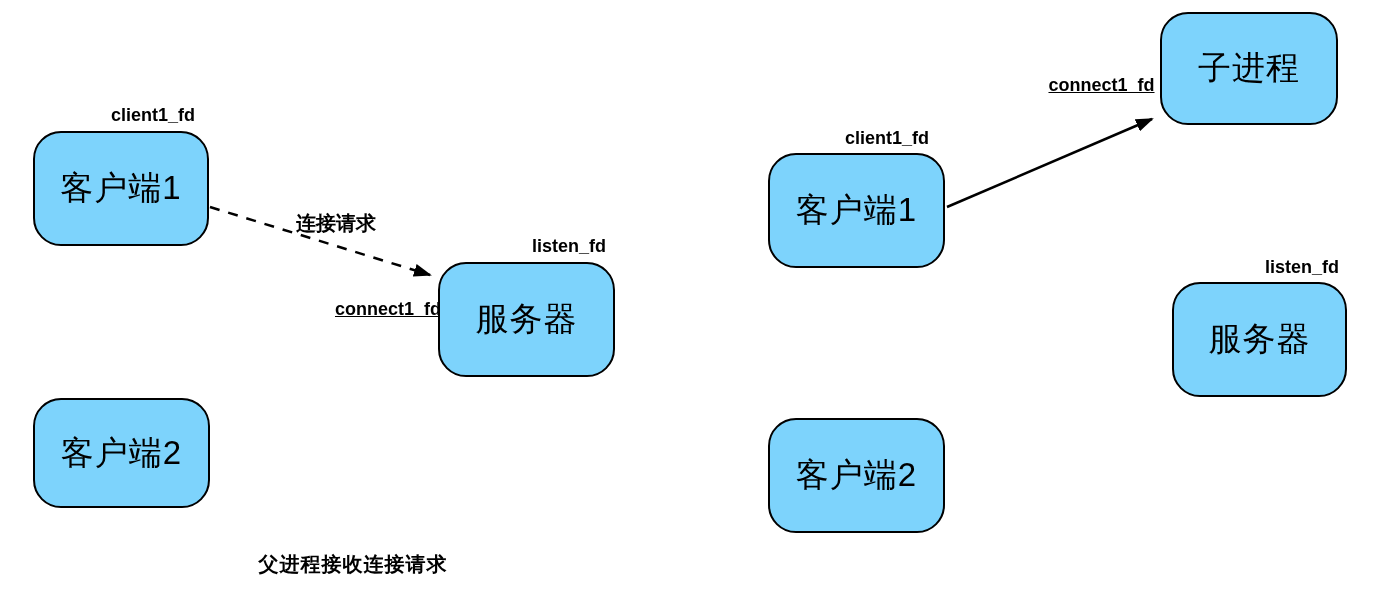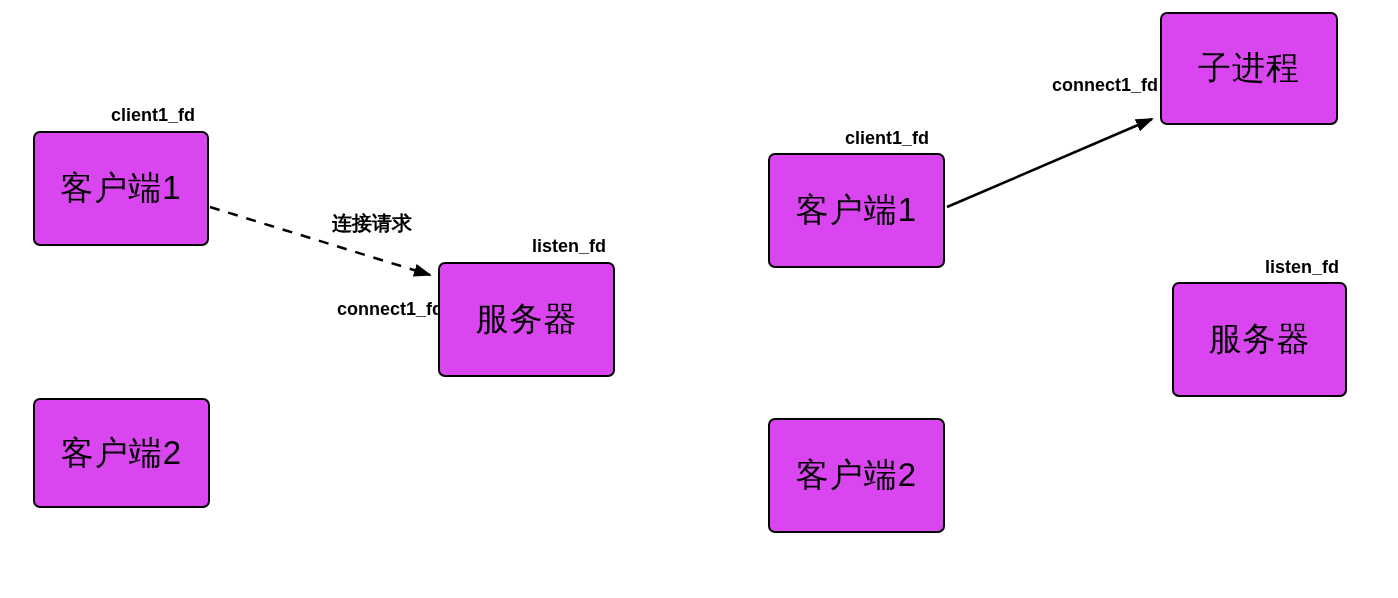--- a/index.html
+++ b/index.html
@@ -21,53 +21,52 @@
     left: 0;
     top: 0;
     width: 1398px;
     height: 598px;
     pointer-events: none;
   }
   .node {
     position: absolute;
     box-sizing: border-box;
     border: 2.5px solid #000000;
-    border-radius: 7px;
-    background: #d946ef;
+    border-radius: 28px;
+    background: #7dd3fc;
     display: flex;
     align-items: center;
     justify-content: center;
     font-size: 33px;
     font-weight: 400;
     letter-spacing: 1px;
     white-space: nowrap;
   }
   .fd-label {
     position: absolute;
     font-size: 18px;
     font-weight: 700;
     white-space: nowrap;
   }
   .edge-label {
     position: absolute;
     font-size: 20px;
     font-weight: 700;
     white-space: nowrap;
-    margin-left: 36px;
   }
   .caption {
     position: absolute;
     font-size: 20px;
     font-weight: 700;
     letter-spacing: 1px;
     white-space: nowrap;
     text-align: center;
   }
   .center { text-align: right; }
-  .right-align { text-align: right; }
+  .right-align { text-align: center; text-decoration: underline; }
 </style>
 </head>
 <body>
 
 <div class="canvas">
 
   <svg class="edges" width="1398" height="598" viewBox="0 0 1398 598">
     <defs>
       <marker id="arrowhead" markerUnits="userSpaceOnUse" markerWidth="18" markerHeight="13" refX="16" refY="6.5" orient="auto">
         <path d="M0,0 L18,6.5 L0,13 Z" fill="#000000"></path>
@@ -90,20 +89,21 @@
   <div class="fd-label center" style="left:446px; top:236px; width:160px;">listen_fd</div>
 
   <div class="node" style="left:438px; top:262px; width:177px; height:115px;">
     <span>服务器</span>
   </div>
 
   <div class="node" style="left:33px; top:398px; width:177px; height:110px;">
     <span>客户端2</span>
   </div>
 
+  <div class="caption" style="left:253px; top:551px; width:200px;">父进程接收连接请求</div>
 
   <div class="fd-label right-align" style="left:1045px; top:75px; width:113px;">connect1_fd</div>
 
   <div class="node" style="left:1160px; top:12px; width:178px; height:113px;">
     <span>子进程</span>
   </div>
 
   <div class="fd-label center" style="left:769px; top:128px; width:160px;">client1_fd</div>
 
   <div class="node" style="left:768px; top:153px; width:177px; height:115px;">

